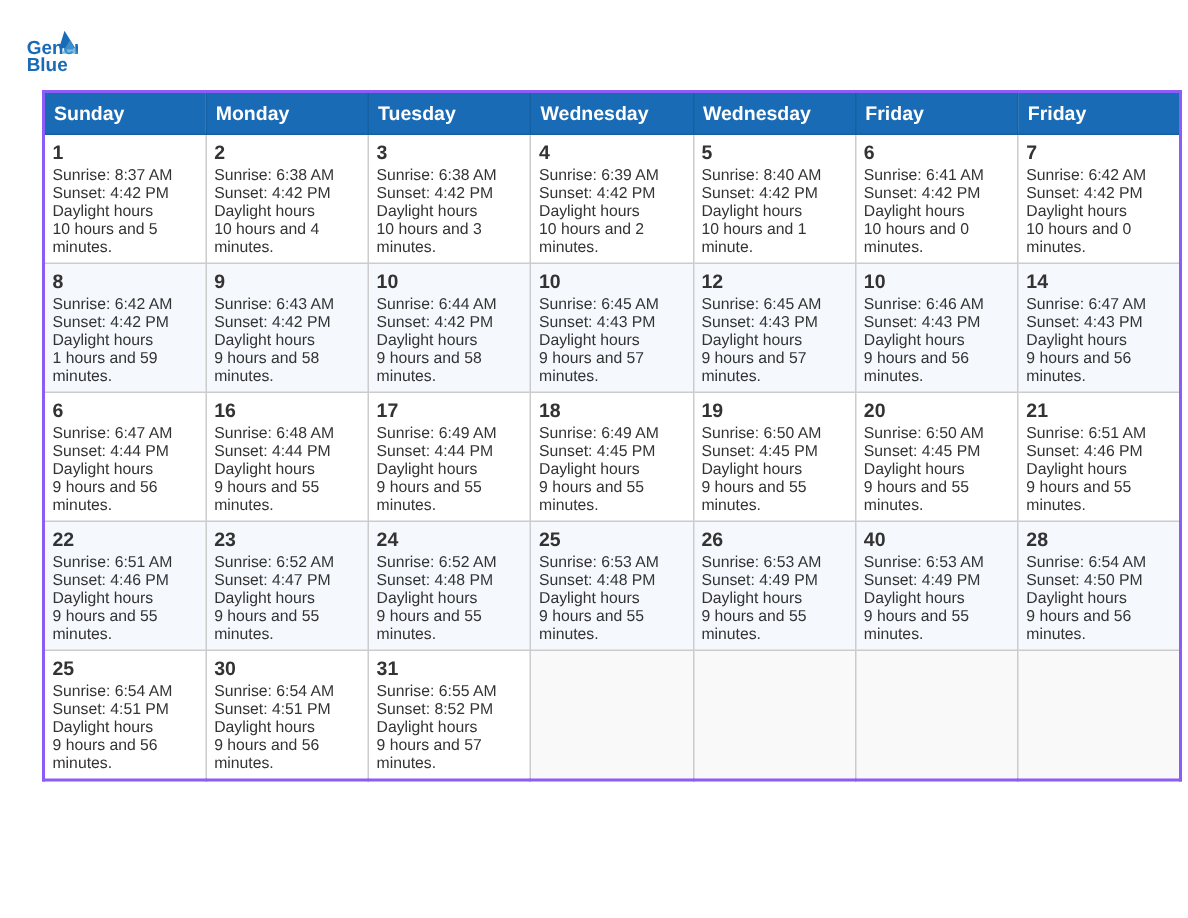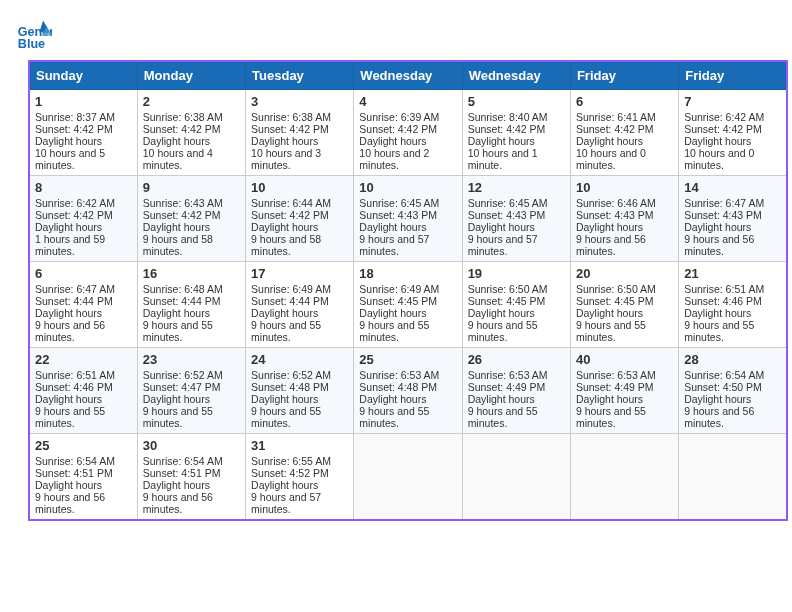--- a/index.html
+++ b/index.html
@@ -325,21 +325,21 @@
         <td>
         <span class="day-num">30</span>
         <span>Sunrise: 6:54 AM</span><br>
         <span>Sunset: 4:51 PM</span><br>
         <span>Daylight hours</span><br>
         <span>9 hours and 56 minutes.</span>
       </td>
         <td>
         <span class="day-num">31</span>
         <span>Sunrise: 6:55 AM</span><br>
-        <span>Sunset: 4:52 PM</span><br>
+        <span>Sunset: 8:52 PM</span><br>
         <span>Daylight hours</span><br>
         <span>9 hours and 57 minutes.</span>
       </td>
         <td class="empty-cell"></td>
         <td class="empty-cell"></td>
         <td class="empty-cell"></td>
         <td class="empty-cell"></td>
       </tr>
     </tbody>
 </table>

